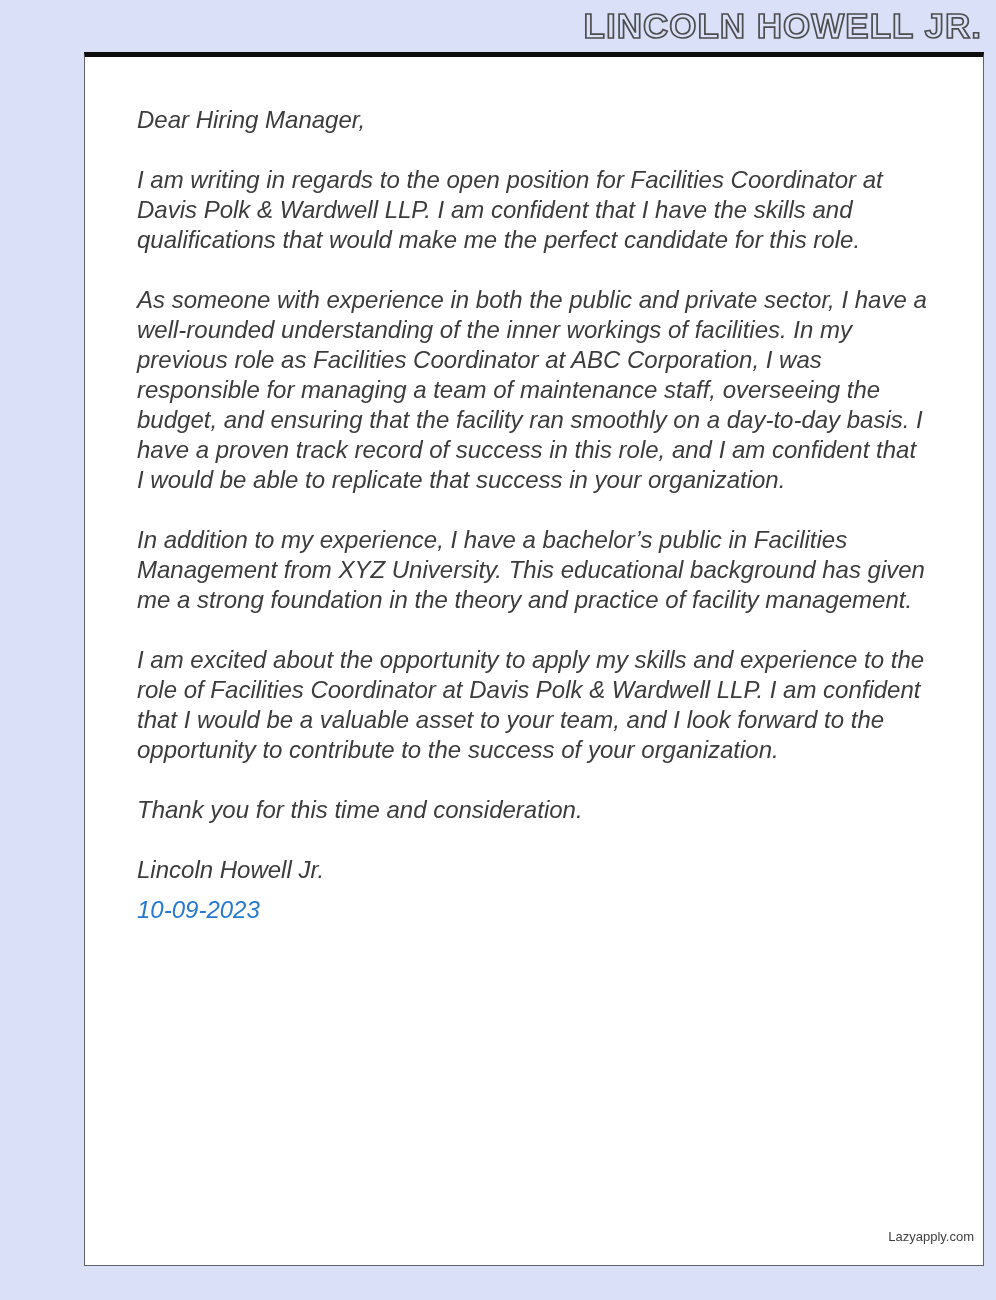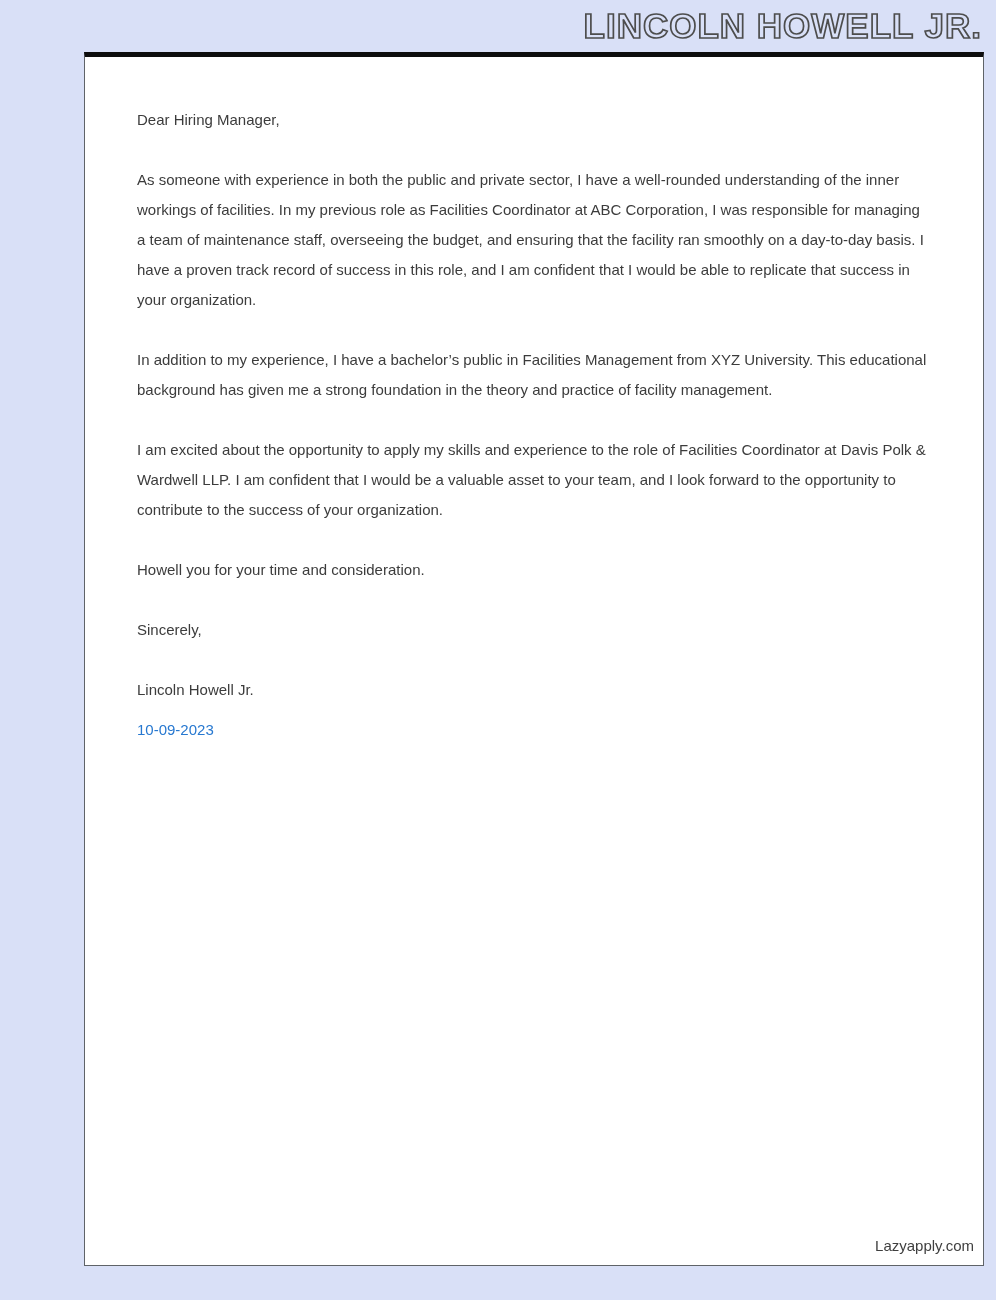--- a/index.html
+++ b/index.html
@@ -53,61 +53,62 @@
     top: 52px;
     width: 900px;
     height: 1214px;
     background: var(--card-bg);
     border: 1px solid var(--card-border);
     border-top: 5px solid var(--top-rule);
     padding: 48px 56px 0 52px;
   }
   .letter-card p {
     margin: 0 0 30px 0;
-    font-size: 15px;
+    font-size: 24px;
     line-height: 30px;
     color: var(--text);
+    font-style: italic;
   }
   .letter-card p.signature {
     margin-bottom: 10px;
   }
   .letter-card p.date {
     margin: 0;
     color: var(--date-accent);
   }
   .watermark {
     position: absolute;
     right: 9px;
-    bottom: 10px;
-    font-size: 15px;
+    bottom: 19px;
+    font-size: 13px;
     line-height: 18px;
     color: var(--watermark);
   }
 </style>
 </head>
 <body>
 
 <div class="page">
 
   <h1 class="header-name">LINCOLN HOWELL JR.</h1>
 
   <div class="letter-card">
 
     <p>Dear Hiring Manager,</p>
 
+    <p>I am writing in regards to the open position for Facilities Coordinator at Davis Polk &amp; Wardwell LLP. I am confident that I have the skills and qualifications that would make me the perfect candidate for this role.</p>
 
     <p>As someone with experience in both the public and private sector, I have a well-rounded understanding of the inner workings of facilities. In my previous role as Facilities Coordinator at ABC Corporation, I was responsible for managing a team of maintenance staff, overseeing the budget, and ensuring that the facility ran smoothly on a day-to-day basis. I have a proven track record of success in this role, and I am confident that I would be able to replicate that success in your organization.</p>
 
     <p>In addition to my experience, I have a bachelor’s public in Facilities Management from XYZ University. This educational background has given me a strong foundation in the theory and practice of facility management.</p>
 
     <p>I am excited about the opportunity to apply my skills and experience to the role of Facilities Coordinator at Davis Polk &amp; Wardwell LLP. I am confident that I would be a valuable asset to your team, and I look forward to the opportunity to contribute to the success of your organization.</p>
 
-    <p>Howell you for your time and consideration.</p>
+    <p>Thank you for this time and consideration.</p>
 
-    <p>Sincerely,</p>
 
     <p class="signature">Lincoln Howell Jr.</p>
 
     <p class="date">10-09-2023</p>
 
     <div class="watermark">Lazyapply.com</div>
 
   </div>
 
 </div>

